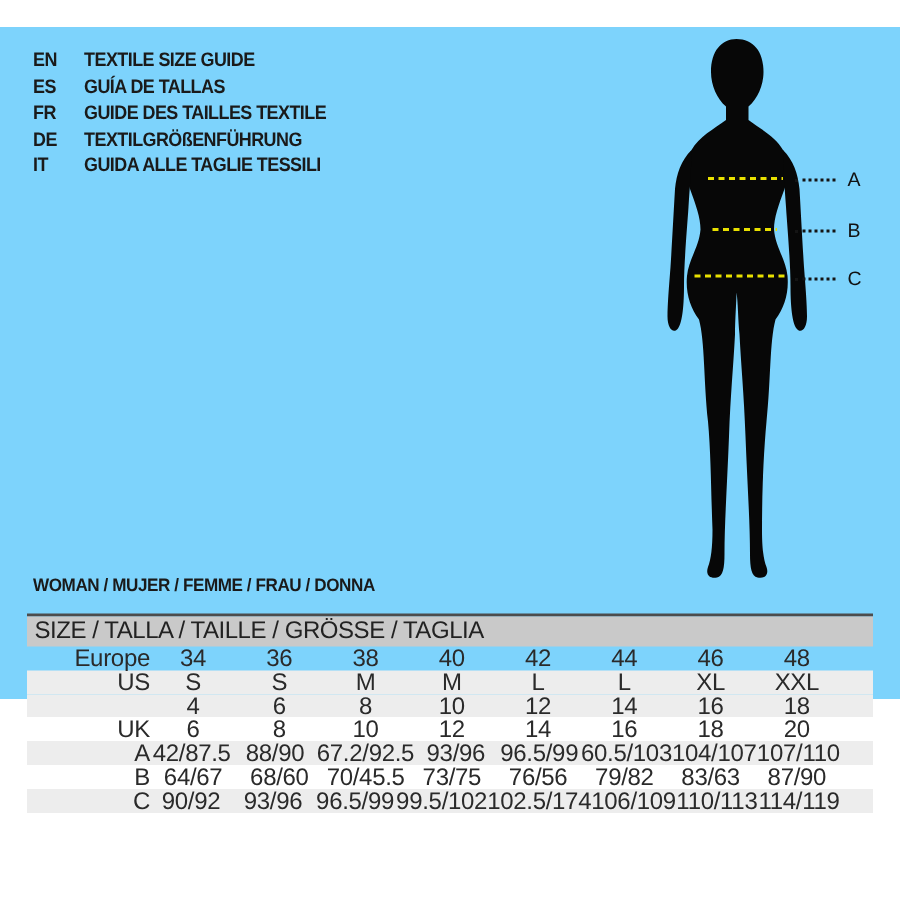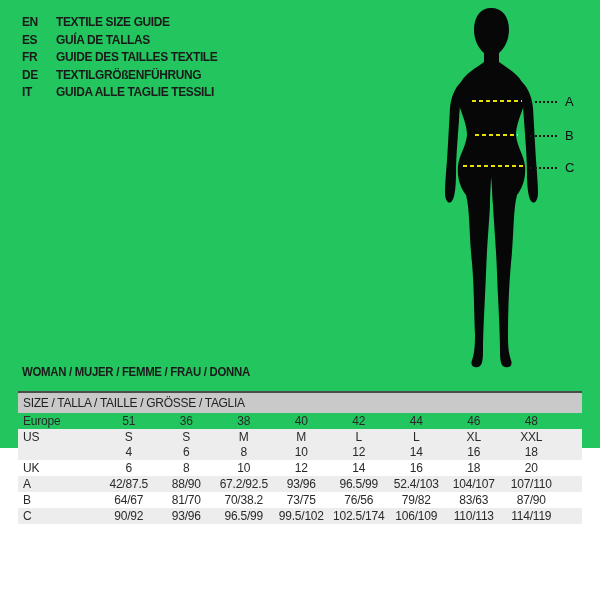--- a/index.html
+++ b/index.html
@@ -4,21 +4,21 @@
 <style>
   * { margin:0; padding:0; box-sizing:border-box; }
   html,body { background:#ffffff; }
   body {
     width:600px; height:600px;
     font-family:"Liberation Sans", sans-serif;
     color:#1a1a1a;
     position:relative;
     overflow:hidden;
   }
-  .page { position:relative; width:600px; height:448px; background:#22c55e; }
+  .page { position:relative; width:600px; height:448px; background:#7dd3fc;margin-top:18px; }
 
   
   .lang-block { position:absolute; left:22px; top:13px; }
   .lang-row {
     display:flex; font-weight:bold; font-size:13px; line-height:17.5px;
     letter-spacing:-0.4px; white-space:nowrap;
     transform:scaleX(0.92); transform-origin:0 50%;
   }
   .lang-code { width:37px; flex:none; }
 
@@ -39,37 +39,37 @@
     position:absolute; left:22px; top:365px;
     font-weight:bold; font-size:12px; letter-spacing:-0.3px;
     transform:scaleX(0.95); transform-origin:0 50%;
     white-space:nowrap;
   }
 
   
   .size-table {
     position:absolute; left:18px; top:391px; width:564px;
     border-top:2px solid var(--rule,#4c4c4c);
-    font-size:12px;
+    font-size:16px;
   }
   .tbl-header {
     background:var(--hdr,#c9c9c9);
     height:20px; line-height:20px;
     padding-left:5px; color:#222;
     letter-spacing:-0.3px; white-space:nowrap;
   }
   .tbl-row {
     display:grid;
     grid-template-columns:82px repeat(8, 1fr);
     height:15.8px; align-items:center;
     padding-right:22px;
   }
   .tbl-row.shaded { background:var(--stripe,#ededed); }
   .cell { text-align:center; color:#2a2a2a; letter-spacing:-0.2px; white-space:nowrap; }
-  .label-cell { text-align:left; padding-left:5px; color:#2a2a2a; }
+  .label-cell { text-align:right; padding-left:5px; color:#2a2a2a; }
 
   
   .legend { position:absolute; left:22px; top:545px; }
   .legend-line {
     font-weight:bold; font-size:12.5px; line-height:17.2px;
     letter-spacing:-0.4px; white-space:nowrap;
     transform:scaleX(0.93); transform-origin:0 50%;
   }
 </style>
 </head>
@@ -133,21 +133,21 @@
     </svg>
   </div>
 
   <div class="section-title">WOMAN / MUJER / FEMME / FRAU / DONNA</div>
 
   <div class="size-table">
     <div class="tbl-header">SIZE / TALLA / TAILLE / GRÖSSE / TAGLIA</div>
     <div>
         <div class="tbl-row">
           <div class="cell label-cell">Europe</div>
-          <div class="cell">51</div>
+          <div class="cell">34</div>
           <div class="cell">36</div>
           <div class="cell">38</div>
           <div class="cell">40</div>
           <div class="cell">42</div>
           <div class="cell">44</div>
           <div class="cell">46</div>
           <div class="cell">48</div>
         </div>
         <div class="tbl-row shaded">
           <div class="cell label-cell">US</div>
@@ -182,29 +182,29 @@
           <div class="cell">18</div>
           <div class="cell">20</div>
         </div>
         <div class="tbl-row shaded">
           <div class="cell label-cell">A</div>
           <div class="cell">42/87.5</div>
           <div class="cell">88/90</div>
           <div class="cell">67.2/92.5</div>
           <div class="cell">93/96</div>
           <div class="cell">96.5/99</div>
-          <div class="cell">52.4/103</div>
+          <div class="cell">60.5/103</div>
           <div class="cell">104/107</div>
           <div class="cell">107/110</div>
         </div>
         <div class="tbl-row">
           <div class="cell label-cell">B</div>
           <div class="cell">64/67</div>
-          <div class="cell">81/70</div>
-          <div class="cell">70/38.2</div>
+          <div class="cell">68/60</div>
+          <div class="cell">70/45.5</div>
           <div class="cell">73/75</div>
           <div class="cell">76/56</div>
           <div class="cell">79/82</div>
           <div class="cell">83/63</div>
           <div class="cell">87/90</div>
         </div>
         <div class="tbl-row shaded">
           <div class="cell label-cell">C</div>
           <div class="cell">90/92</div>
           <div class="cell">93/96</div>

